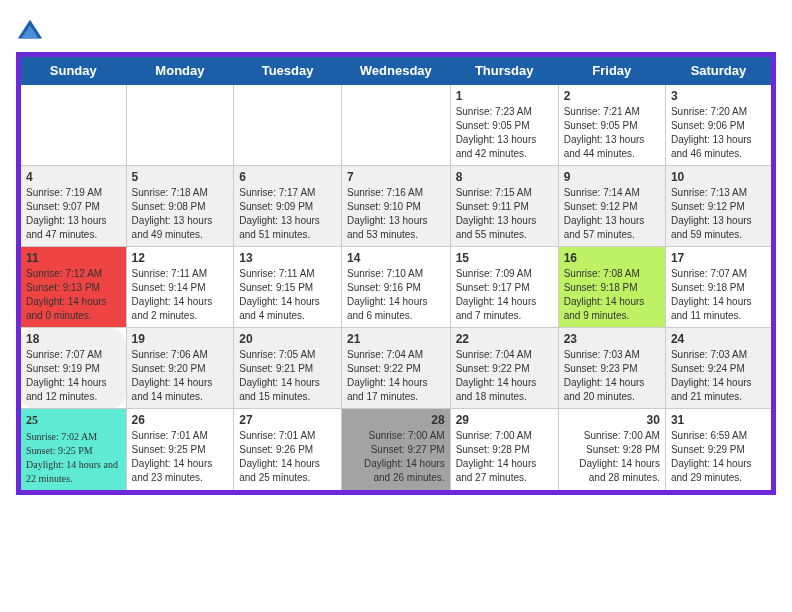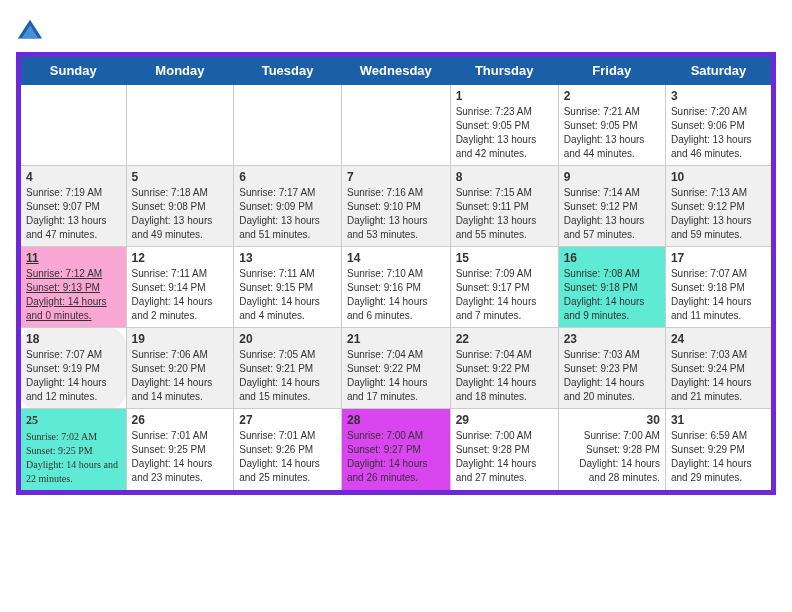--- a/index.html
+++ b/index.html
@@ -171,41 +171,41 @@
         <td style="background-color: rgb(240, 240, 240);">
           <span class="day-number">9</span>
           <div class="cell-content">Sunrise: 7:14 AM<br>Sunset: 9:12 PM<br>Daylight: 13 hours and 57 minutes.</div>
         </td>
         <td style="background-color: rgb(240, 240, 240);">
           <span class="day-number">10</span>
           <div class="cell-content">Sunrise: 7:13 AM<br>Sunset: 9:12 PM<br>Daylight: 13 hours and 59 minutes.</div>
         </td>
       </tr>
       <tr>
-        <td style="background-color: #f9a8d4; text-decoration: underline;">
+        <td style="background-color: #ef4444;">
           <span class="day-number">11</span>
           <div class="cell-content">Sunrise: 7:12 AM<br>Sunset: 9:13 PM<br>Daylight: 14 hours and 0 minutes.</div>
         </td>
         <td style="background-color: rgb(255, 255, 255);">
           <span class="day-number">12</span>
           <div class="cell-content">Sunrise: 7:11 AM<br>Sunset: 9:14 PM<br>Daylight: 14 hours and 2 minutes.</div>
         </td>
         <td style="background-color: rgb(255, 255, 255);">
           <span class="day-number">13</span>
           <div class="cell-content">Sunrise: 7:11 AM<br>Sunset: 9:15 PM<br>Daylight: 14 hours and 4 minutes.</div>
         </td>
         <td style="background-color: rgb(255, 255, 255);">
           <span class="day-number">14</span>
           <div class="cell-content">Sunrise: 7:10 AM<br>Sunset: 9:16 PM<br>Daylight: 14 hours and 6 minutes.</div>
         </td>
         <td style="background-color: rgb(255, 255, 255);">
           <span class="day-number">15</span>
           <div class="cell-content">Sunrise: 7:09 AM<br>Sunset: 9:17 PM<br>Daylight: 14 hours and 7 minutes.</div>
         </td>
-        <td style="background-color: #5eead4;">
+        <td style="background-color: #bef264;">
           <span class="day-number">16</span>
           <div class="cell-content">Sunrise: 7:08 AM<br>Sunset: 9:18 PM<br>Daylight: 14 hours and 9 minutes.</div>
         </td>
         <td style="background-color: rgb(255, 255, 255);">
           <span class="day-number">17</span>
           <div class="cell-content">Sunrise: 7:07 AM<br>Sunset: 9:18 PM<br>Daylight: 14 hours and 11 minutes.</div>
         </td>
       </tr>
       <tr>
         <td style="background-color: rgb(240, 240, 240); border-radius: 17px;">
@@ -243,21 +243,21 @@
           <div class="cell-content">Sunrise: 7:02 AM<br>Sunset: 9:25 PM<br>Daylight: 14 hours and 22 minutes.</div>
         </td>
         <td style="background-color: rgb(255, 255, 255);">
           <span class="day-number">26</span>
           <div class="cell-content">Sunrise: 7:01 AM<br>Sunset: 9:25 PM<br>Daylight: 14 hours and 23 minutes.</div>
         </td>
         <td style="background-color: rgb(255, 255, 255);">
           <span class="day-number">27</span>
           <div class="cell-content">Sunrise: 7:01 AM<br>Sunset: 9:26 PM<br>Daylight: 14 hours and 25 minutes.</div>
         </td>
-        <td style="background-color: #d946ef;">
+        <td style="background-color: #a3a3a3; text-align: right;">
           <span class="day-number">28</span>
           <div class="cell-content">Sunrise: 7:00 AM<br>Sunset: 9:27 PM<br>Daylight: 14 hours and 26 minutes.</div>
         </td>
         <td style="background-color: rgb(255, 255, 255);">
           <span class="day-number">29</span>
           <div class="cell-content">Sunrise: 7:00 AM<br>Sunset: 9:28 PM<br>Daylight: 14 hours and 27 minutes.</div>
         </td>
         <td style="background-color: rgb(255, 255, 255); text-align: right;">
           <span class="day-number">30</span>
           <div class="cell-content">Sunrise: 7:00 AM<br>Sunset: 9:28 PM<br>Daylight: 14 hours and 28 minutes.</div>

